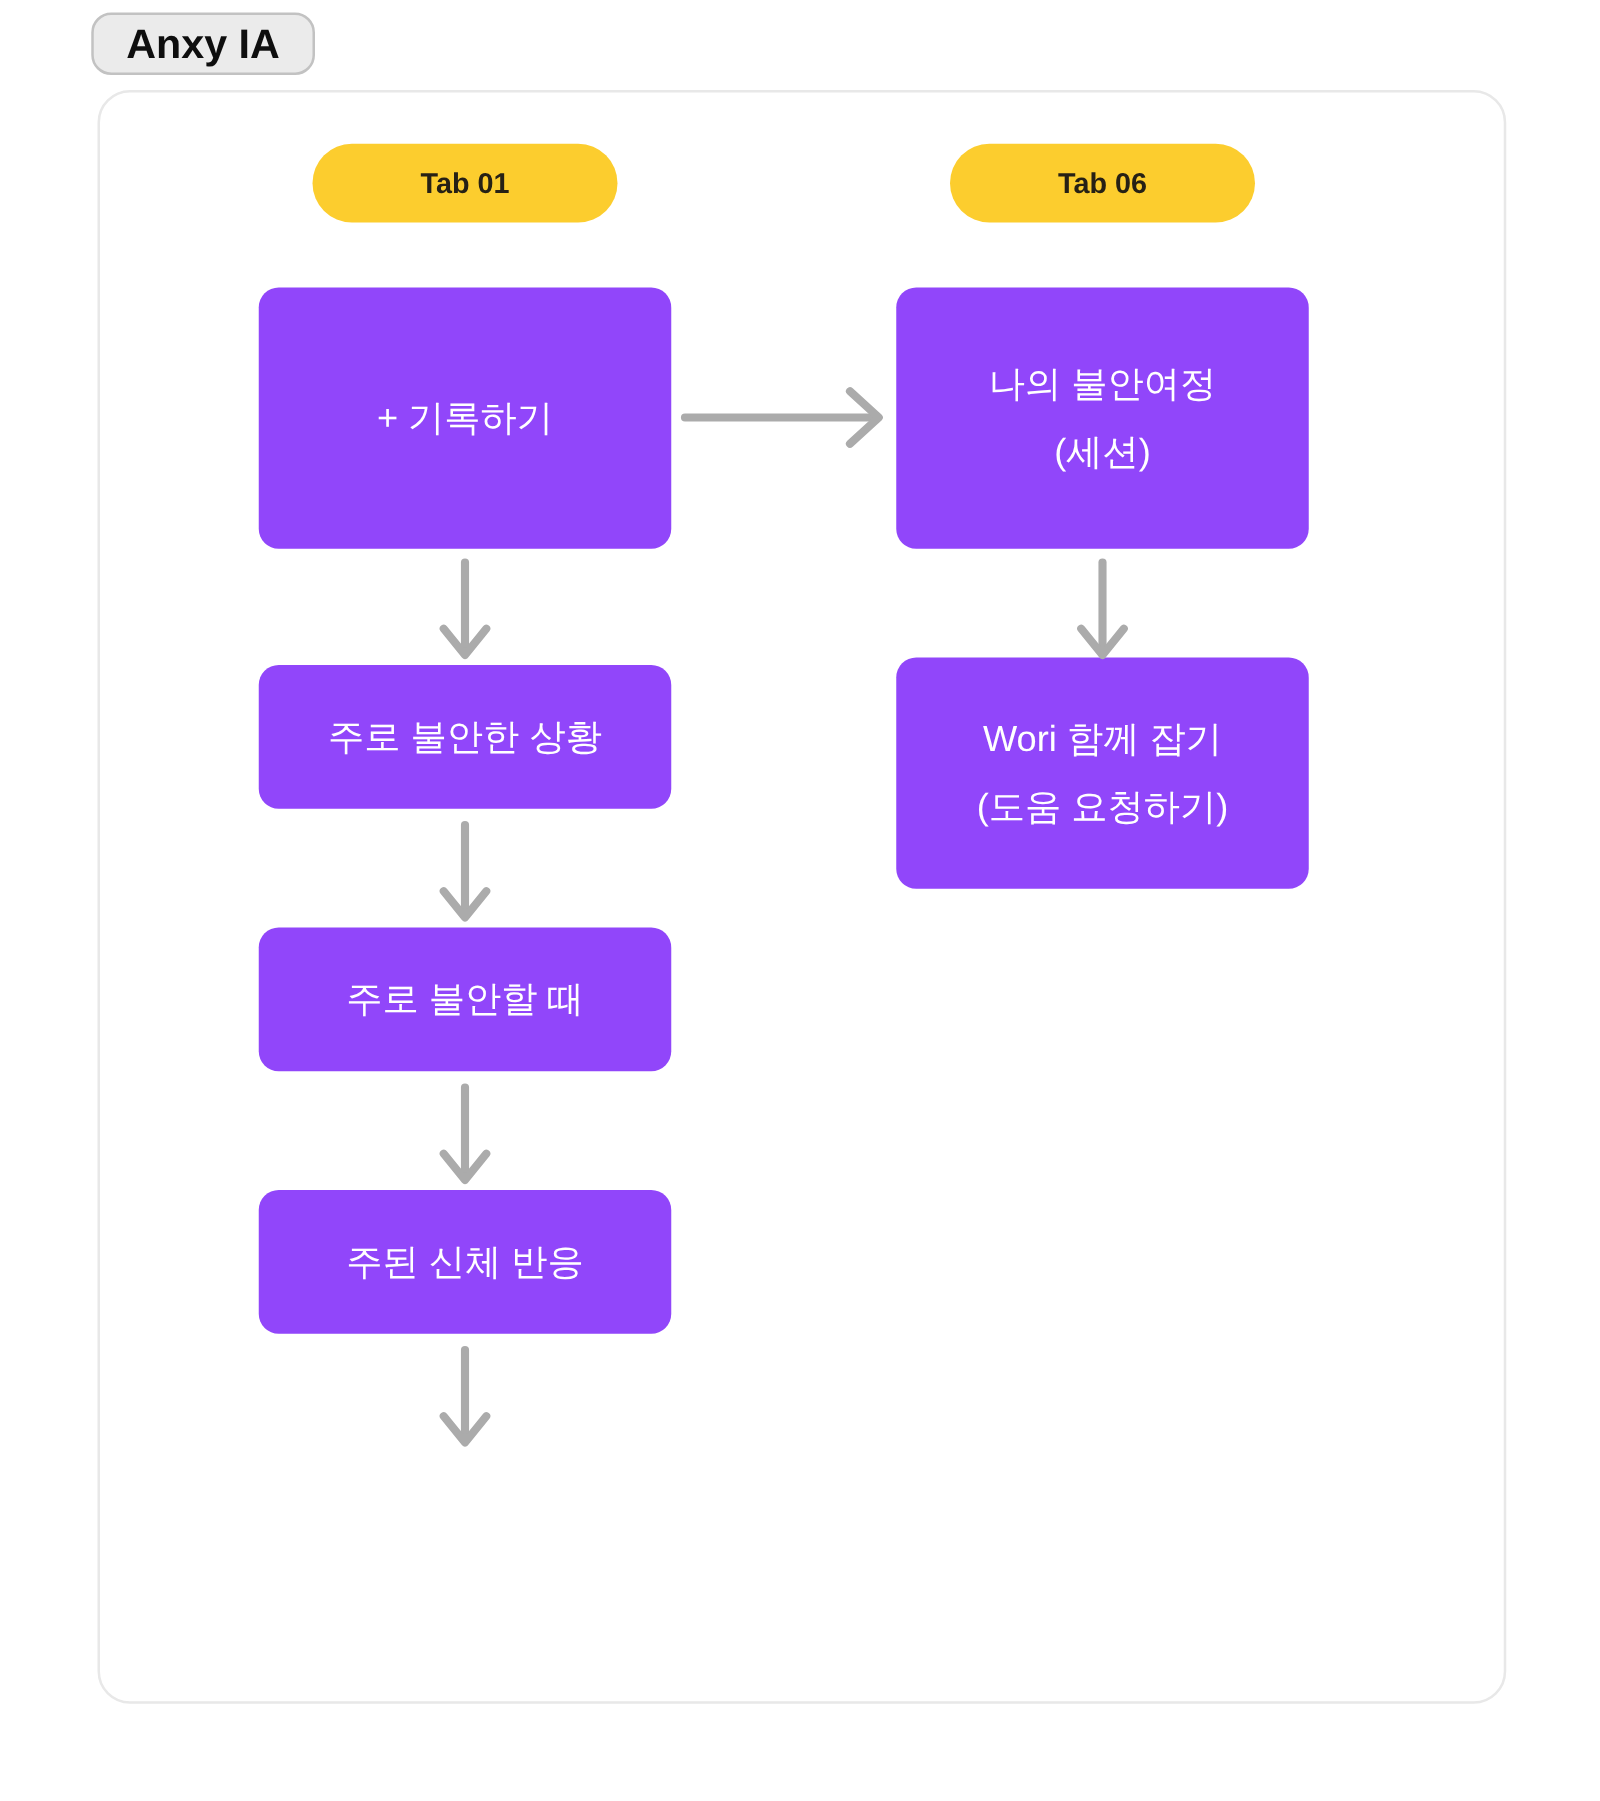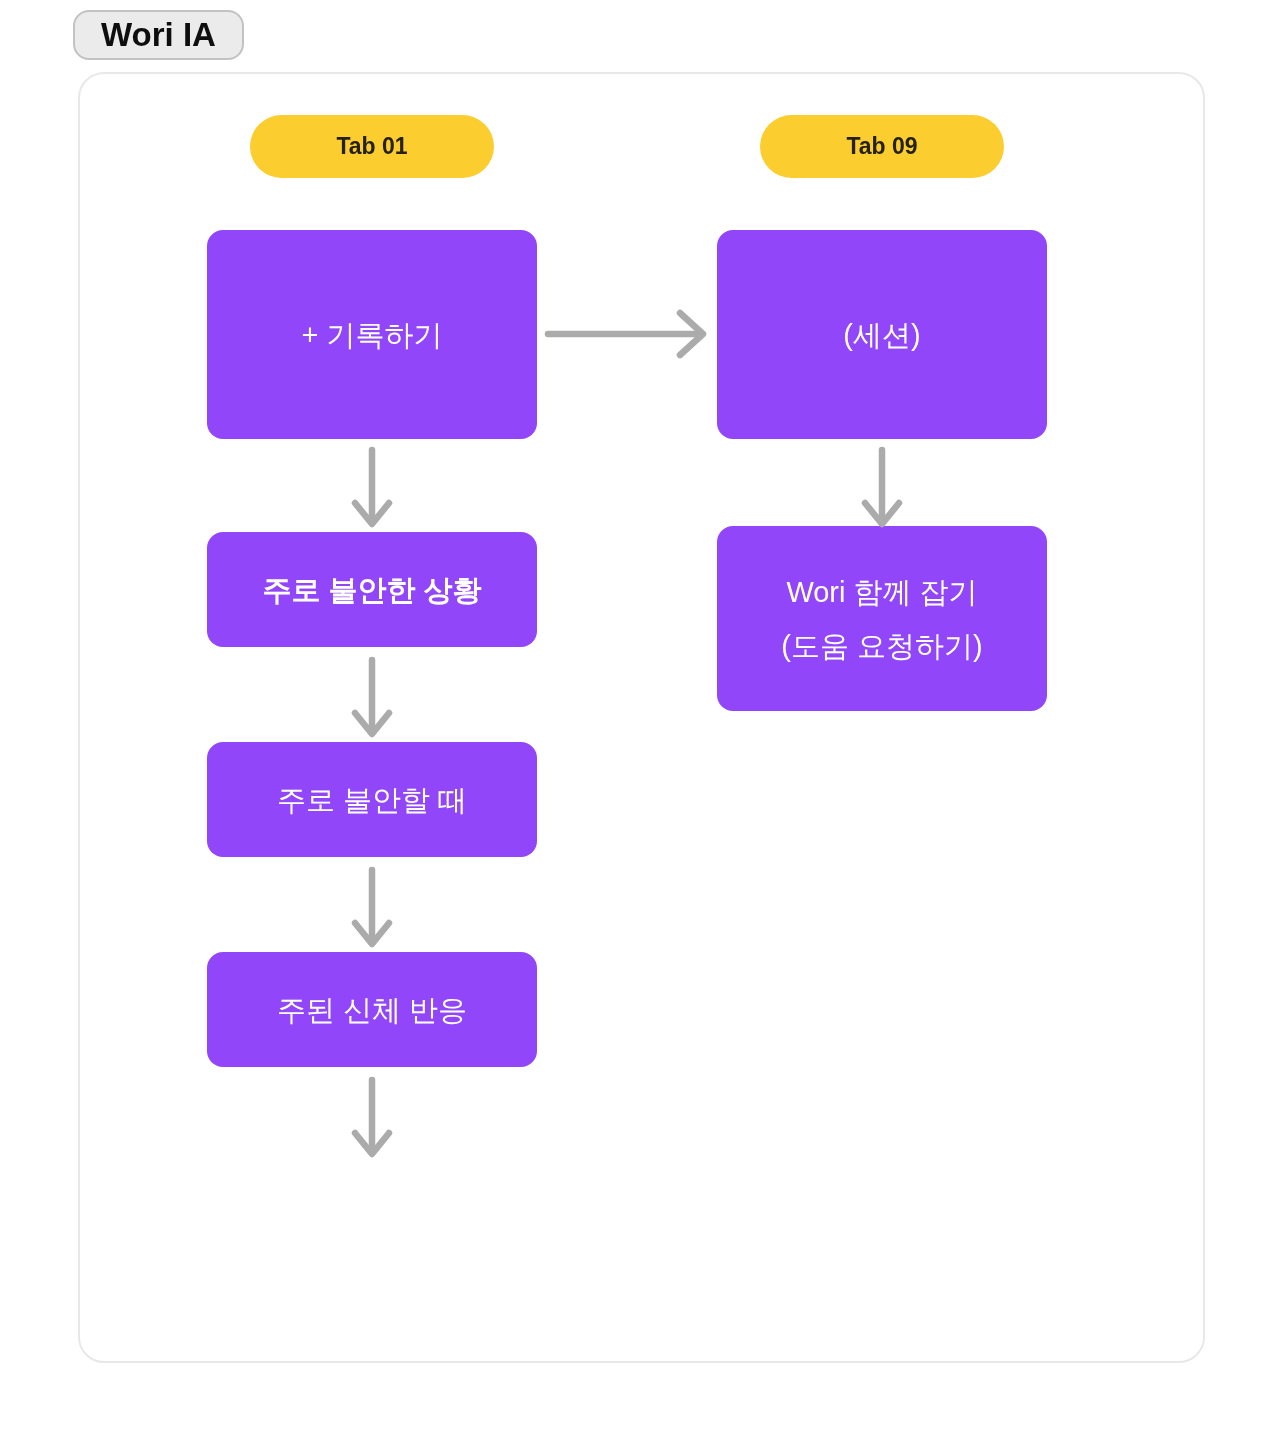--- a/index.html
+++ b/index.html
@@ -73,21 +73,21 @@
     font-weight: 400;
     display: flex;
     flex-direction: column;
     align-items: center;
     justify-content: center;
     text-align: center;
   }
   .col1 { left: 127px; }
   .col2 { left: 637px; }
   .n-c1-1 { top: 156px;  height: 209px; }
-  .n-c1-2 { top: 458px;  height: 115px; font-weight: bold; }
+  .n-c1-2 { top: 458px;  height: 115px; }
   .n-c1-3 { top: 668px;  height: 115px; }
   .n-c1-4 { top: 878px;  height: 115px; }
   .n-c1-5 { top: 1088px; height: 115px; }
   .n-c2-1 { top: 156px;  height: 209px; }
   .n-c2-2 { top: 452px;  height: 185px; }
   .arrow { position: absolute; }
   .arrow svg {
     display: block;
     stroke: var(--arrow);
     stroke-width: 6.5;
@@ -98,45 +98,46 @@
   .a-v1 { left: 270px; top: 372px; }
   .a-v2 { left: 270px; top: 582px; }
   .a-v3 { left: 270px; top: 792px; }
   .a-v4 { left: 270px; top: 1002px; }
   .a-v5 { left: 780px; top: 372px; }
   .a-h1 { left: 463px; top: 230px; }
 </style>
 </head>
 <body>
 
-<div class="title-badge">Wori IA</div>
+<div class="title-badge">Anxy IA</div>
 
 <div class="canvas">
 
   <div class="tab tab-1">Tab 01</div>
-  <div class="tab tab-2">Tab 09</div>
+  <div class="tab tab-2">Tab 06</div>
 
   <div class="node col1 n-c1-1">
     <div>+ 기록하기</div>
   </div>
 
   <div class="node col1 n-c1-2">
     <div>주로 불안한 상황</div>
   </div>
 
   <div class="node col1 n-c1-4">
     <div>주된 신체 반응</div>
   </div>
 
   <div class="node col1 n-c1-3">
     <div>주로 불안할 때</div>
   </div>
 
 
   <div class="node col2 n-c2-1">
+    <div>나의 불안여정</div>
     <div>(세션)</div>
   </div>
 
   <div class="node col2 n-c2-2">
     <div>Wori 함께 잡기</div>
     <div>(도움 요청하기)</div>
   </div>
 
   <div class="arrow a-v1">
     <svg width="44" height="84" viewBox="0 0 44 84">

